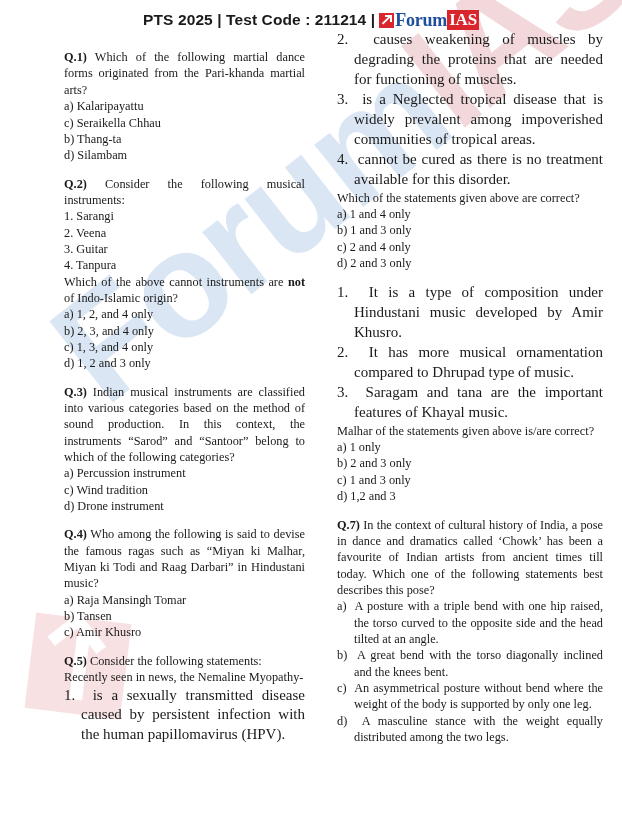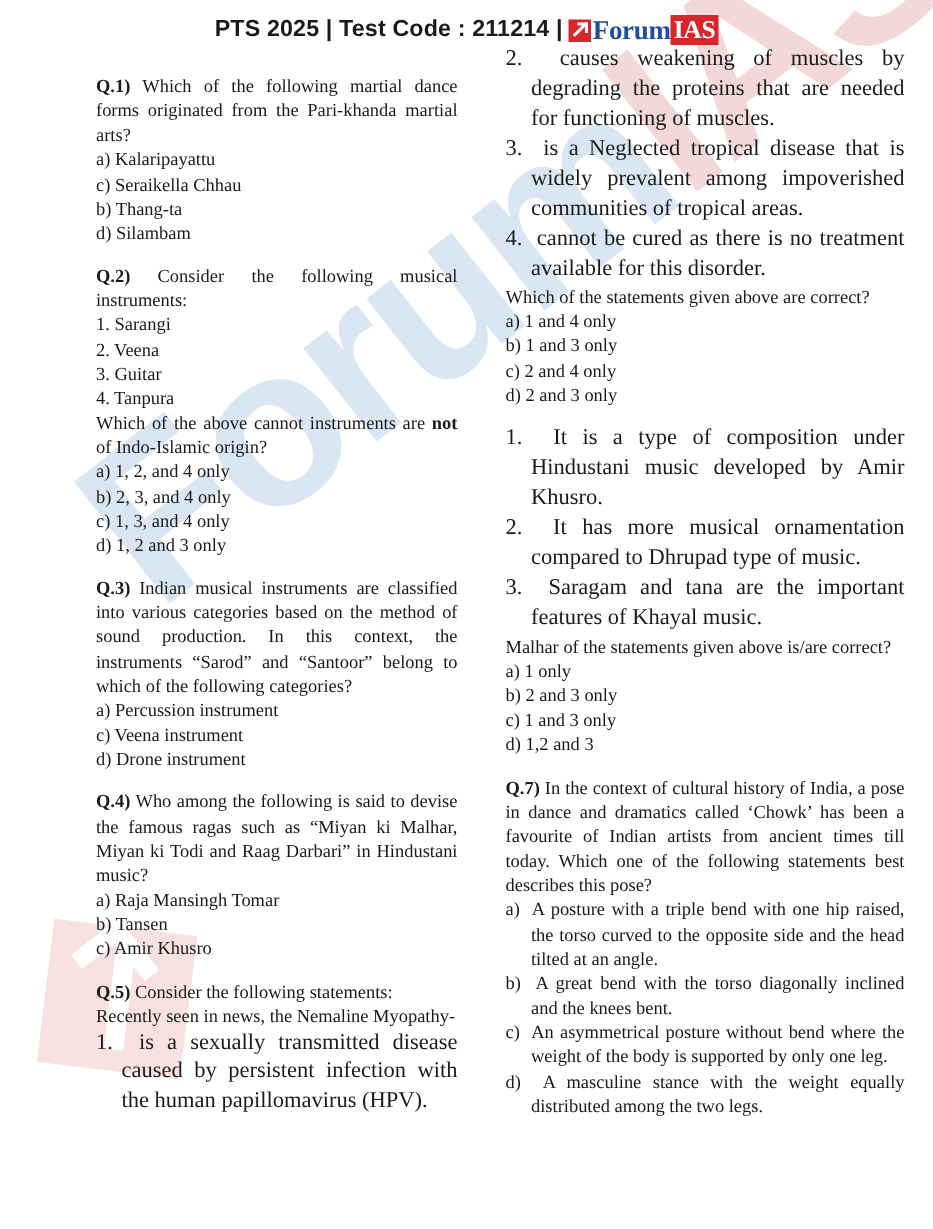--- a/index.html
+++ b/index.html
@@ -276,21 +276,21 @@
         <p class="q-cont"><span>Which of the above cannot instruments are </span><b>not</b><span> of Indo-Islamic origin?</span></p>
         <p class="opt">a) 1, 2, and 4 only</p>
         <p class="opt">b) 2, 3, and 4 only</p>
         <p class="opt">c) 1, 3, and 4 only</p>
         <p class="opt">d) 1, 2 and 3 only</p>
       </div>
 
       <div class="q-block">
         <p class="q-stem"><b class="q-num">Q.3)</b> <span>Indian musical instruments are classified into various categories based on the method of sound production. In this context, the instruments “Sarod” and “Santoor” belong to which of the following categories?</span></p>
         <p class="opt">a) Percussion instrument</p>
-        <p class="opt">c) Veena instrument</p>
+        <p class="opt">c) Wind tradition</p>
         <p class="opt">d) Drone instrument</p>
       </div>
 
       <div class="q-block">
         <p class="q-stem"><b class="q-num">Q.4)</b> <span>Who among the following is said to devise the famous ragas such as “Miyan ki Malhar, Miyan ki Todi and Raag Darbari” in Hindustani music?</span></p>
         <p class="opt">a) Raja Mansingh Tomar</p>
         <p class="opt">b) Tansen</p>
         <p class="opt">c) Amir Khusro</p>
       </div>
 

